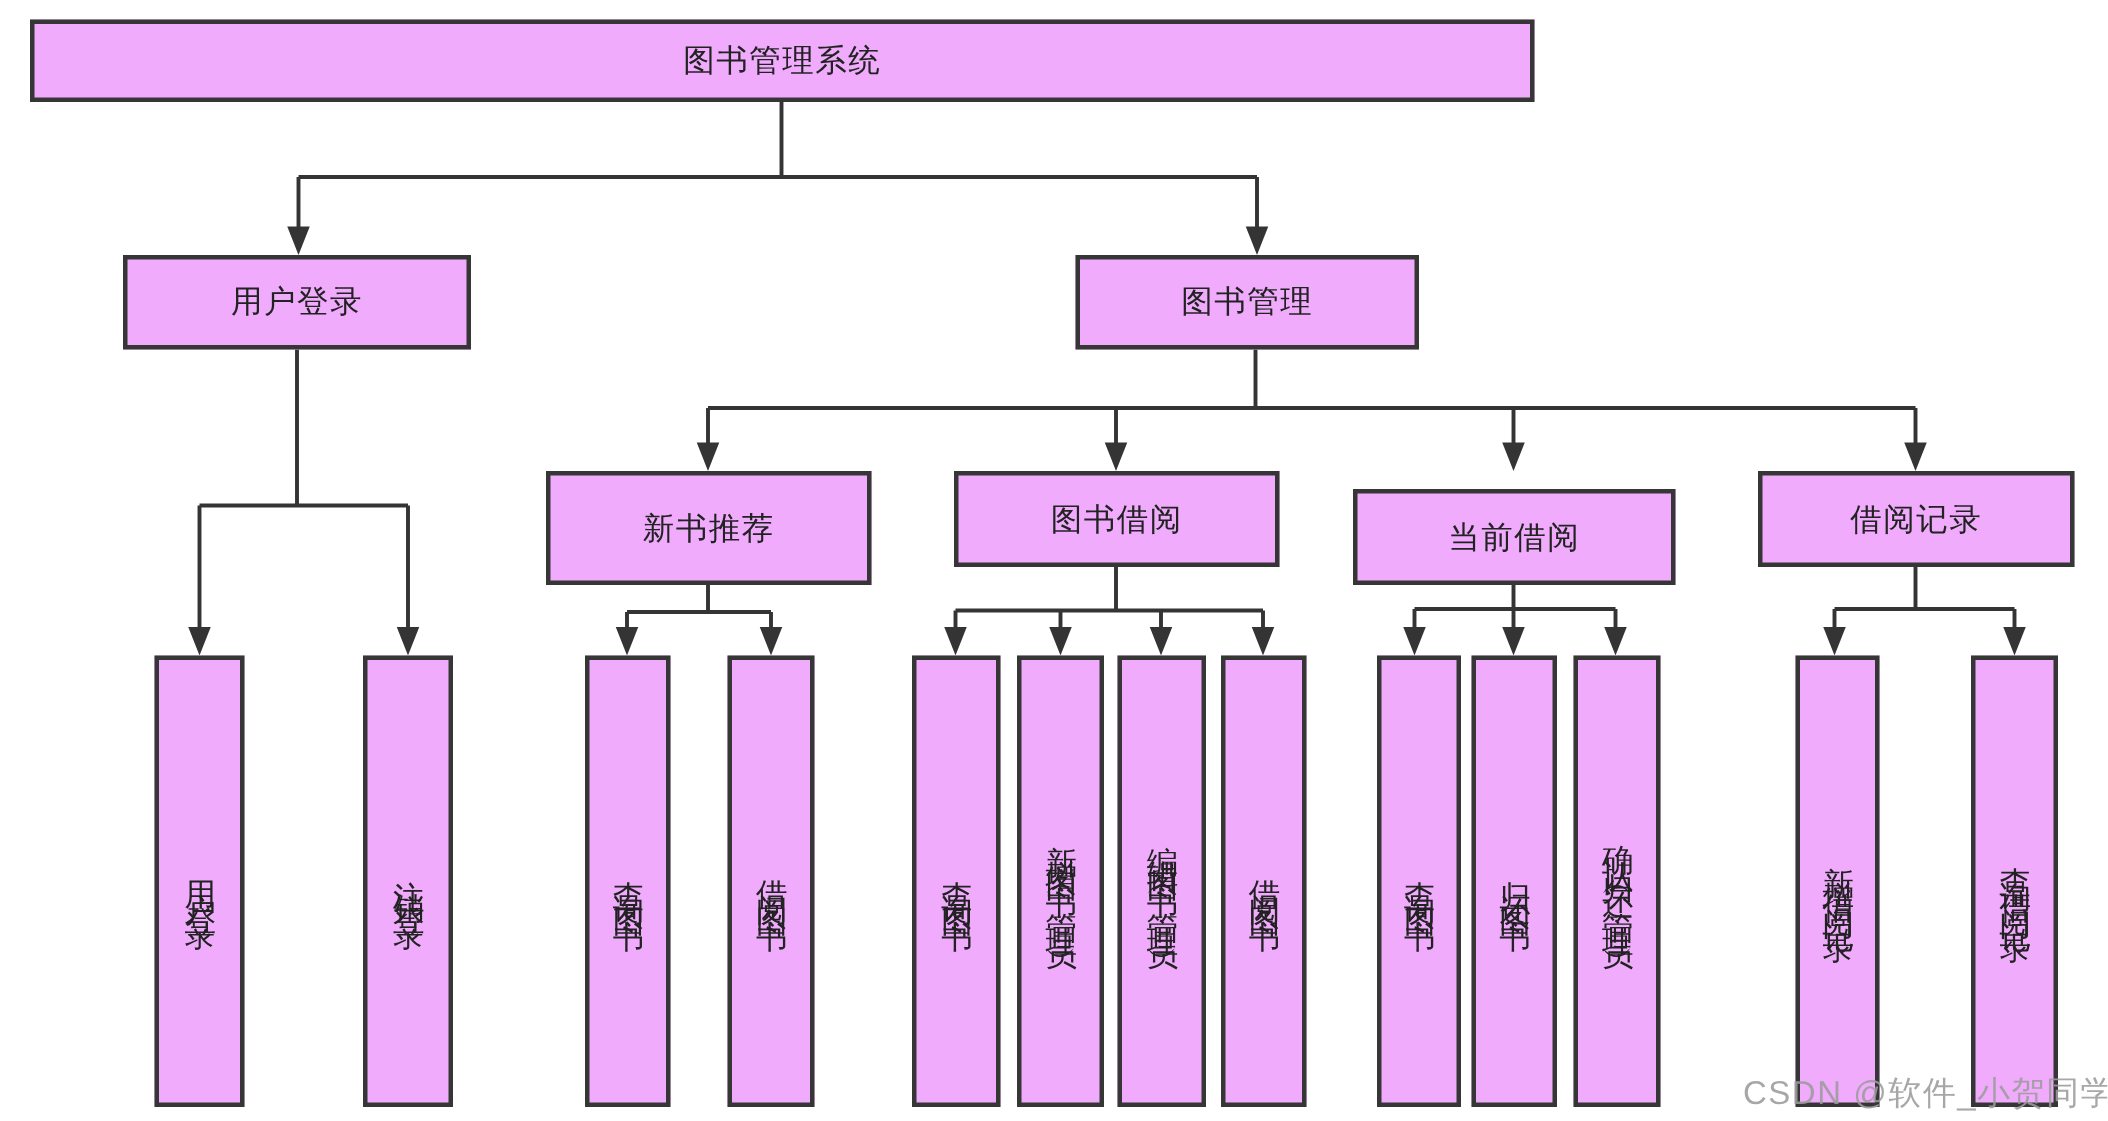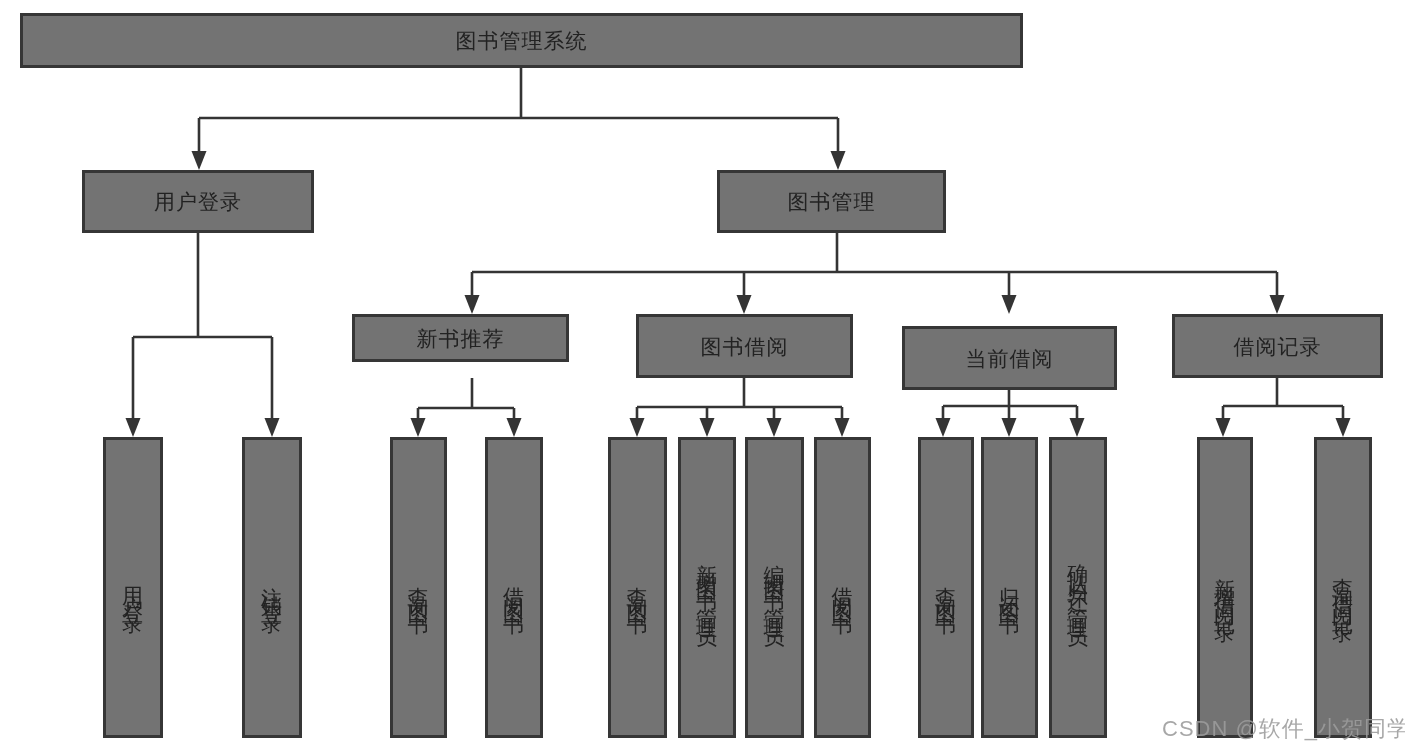--- a/index.html
+++ b/index.html
@@ -18,21 +18,21 @@
   #connectors {
     position: absolute;
     left: 0; top: 0;
     width: 1405px;
     height: 747px;
     z-index: 1;
   }
   .box {
     position: absolute;
     box-sizing: border-box;
-    background: #737373;
+    background: #f0abfc;
     border: 3px solid #363636;
     display: flex;
     align-items: center;
     justify-content: center;
     color: #222222;
     font-size: 21px;
     line-height: 1;
     z-index: 2;
     white-space: nowrap;
   }
@@ -42,21 +42,21 @@
     text-orientation: mixed;
     letter-spacing: 9px;
     line-height: 1;
   }
   
   .b-root   { left: 20px;   top: 13px;  width: 1003px; height: 55px; }
   
   .b-login  { left: 82px;   top: 170px; width: 232px;  height: 63px; }
   .b-mgmt   { left: 717px;  top: 170px; width: 229px;  height: 63px; }
   
-  .b-rec    { left: 352px;  top: 314px; width: 217px;  height: 48px; }
+  .b-rec    { left: 364px;  top: 314px; width: 217px;  height: 76px; font-family: Liberation Serif, serif; }
   .b-bor    { left: 636px;  top: 314px; width: 217px;  height: 64px; }
   .b-cur    { left: 902px;  top: 314px; width: 215px;  height: 64px; margin-top: 12px; }
   .b-log    { left: 1172px; top: 314px; width: 211px;  height: 64px; }
   
   .vbox { top: 437px; height: 301px; }
   .v1  { left: 103px;  width: 60px; }
   .v2  { left: 242px;  width: 60px; }
   .v3  { left: 390px;  width: 57px; }
   .v4  { left: 485px;  width: 58px; }
   .v5  { left: 608px;  width: 59px; }

